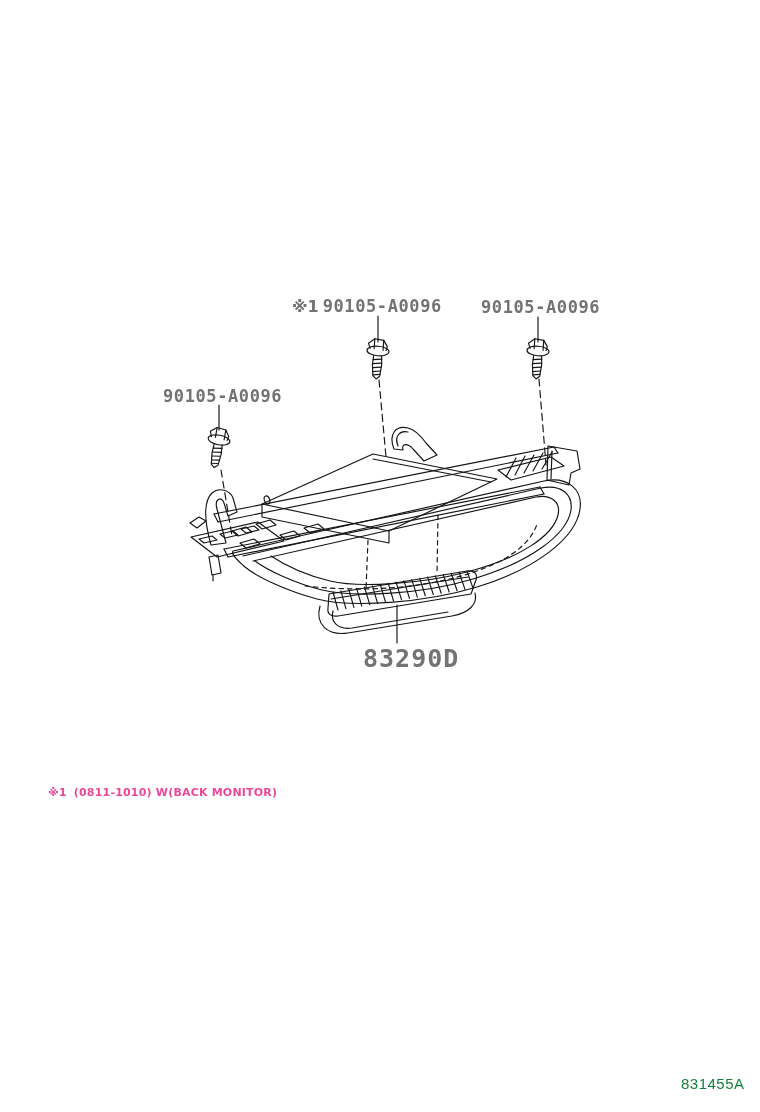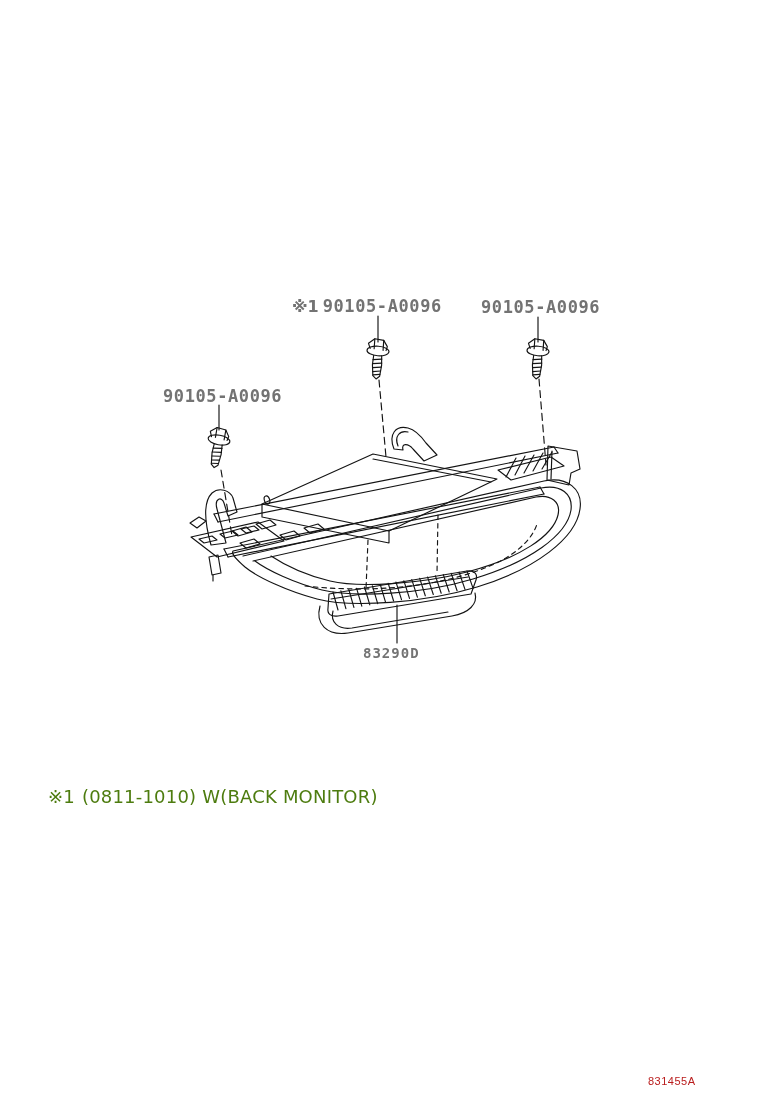--- a/index.html
+++ b/index.html
@@ -20,39 +20,39 @@
     letter-spacing:0.6px;
     white-space:nowrap;
     line-height:1;
   }
   .lbl .ref{
     font-family:"DejaVu Sans","Liberation Sans",sans-serif;
     font-size:16px;
     letter-spacing:0;
     margin-right:4px;
   }
-  .lbl-main{font-size:14px;letter-spacing:1px;}
+  .lbl-main{font-size:25px;letter-spacing:1px;}
   .footnote{
     position:absolute;
     left:48px;top:786px;
-    color:#4d7c0f;
+    color:#ec4899;
     font-family:"DejaVu Sans","Liberation Sans",sans-serif;
-    font-size:18px;
+    font-size:11px;
     letter-spacing:0.2px;
     white-space:nowrap;
     line-height:1.2;
-    font-weight:normal;
+    font-weight:bold;
   }
   .footnote .ref{margin-right:7px;}
   .figure-code{
     position:absolute;
-    left:648px;top:1075px;
-    color:#b91c1c;
+    left:681px;top:1075px;
+    color:#15803d;
     font-family:"Liberation Sans","DejaVu Sans",sans-serif;
-    font-size:11px;
+    font-size:15px;
     letter-spacing:0.5px;
     white-space:nowrap;
     font-weight:normal;
   }
 </style>
 </head>
 <body>
 
 <div class="page">
 

